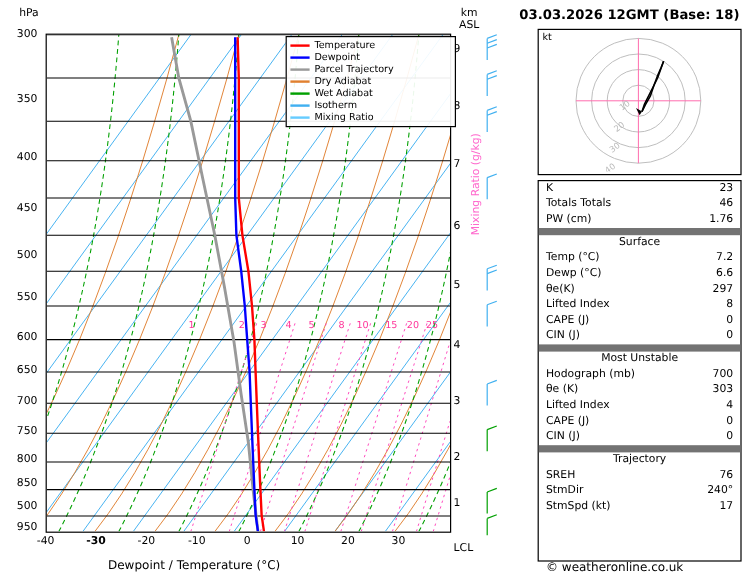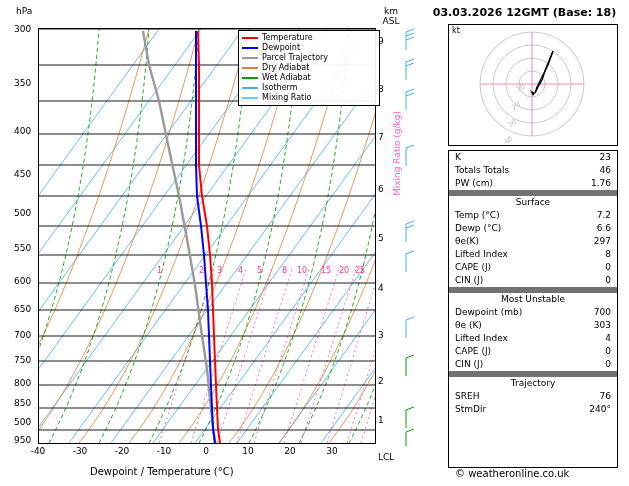--- a/index.html
+++ b/index.html
@@ -192,21 +192,21 @@
         <line x1="8" y1="382" x2="8" y2="400"></line>
           <line x1="8" y1="382" x2="16" y2="379"></line>
         <line x1="8" y1="404" x2="8" y2="418"></line>
           <line x1="8" y1="404" x2="16" y2="401"></line>
       </g>
     </svg>
 
     <div class="mixlabel">Mixing Ratio (g/kg)</div>
 
     <div class="xtick" style="left:23px;">-40</div>
-    <div class="xtick" style="left:65px;">-30</div>
+    <div class="xtick" style="left:65px;font-weight:bold;">-30</div>
     <div class="xtick" style="left:107px;">-20</div>
     <div class="xtick" style="left:149px;">-10</div>
     <div class="xtick" style="left:191px;">0</div>
     <div class="xtick" style="left:233px;">10</div>
     <div class="xtick" style="left:275px;">20</div>
     <div class="xtick" style="left:317px;">30</div>
     <div class="xlabel">Dewpoint / Temperature (°C)</div>
 
     <div id="legend">
       <div class="row">
@@ -303,21 +303,21 @@
         <span>CAPE (J)</span>
         <span>0</span>
       </div>
       <div class="irow">
         <span>CIN (J)</span>
         <span>0</span>
       </div>
 
       <div class="ihead sep">Most Unstable</div>
       <div class="irow">
-        <span>Dewpoint (mb)</span>
+        <span>Hodograph (mb)</span>
         <span>700</span>
       </div>
       <div class="irow">
         <span>θe (K)</span>
         <span>303</span>
       </div>
       <div class="irow">
         <span>Lifted Index</span>
         <span>4</span>
       </div>
@@ -332,17 +332,21 @@
 
       <div class="ihead sep">Trajectory</div>
       <div class="irow">
         <span>SREH</span>
         <span>76</span>
       </div>
       <div class="irow">
         <span>StmDir</span>
         <span>240°</span>
       </div>
+      <div class="irow">
+        <span>StmSpd (kt)</span>
+        <span>17</span>
+      </div>
     </div>
   </div>
 
   <div class="copy">© weatheronline.co.uk</div>
 </div>
 
 </body></html>

